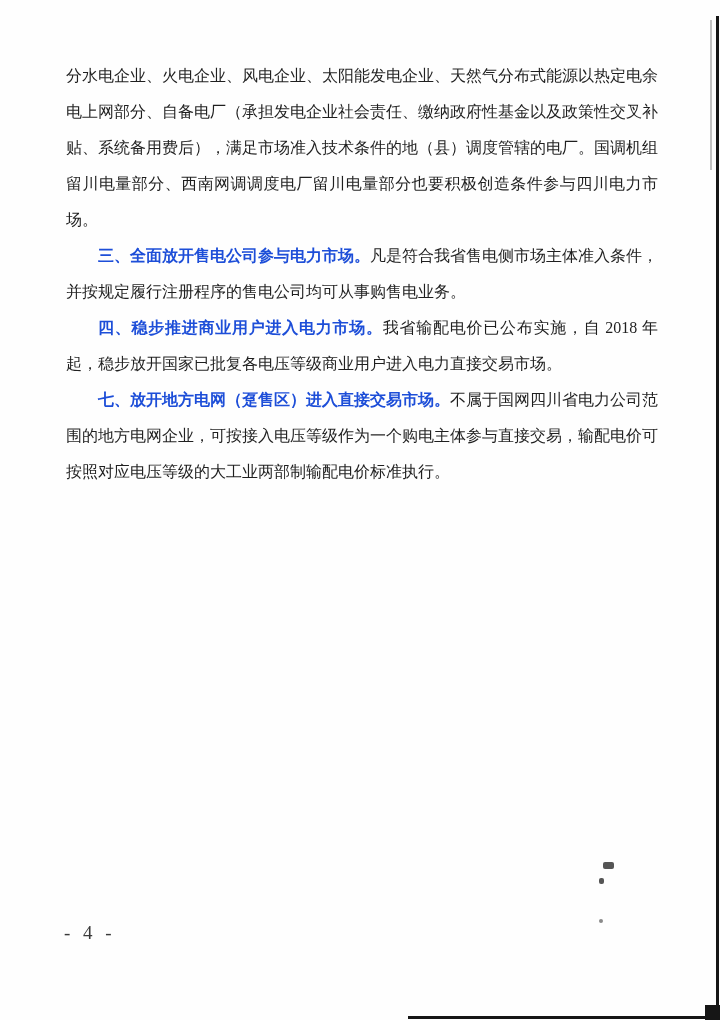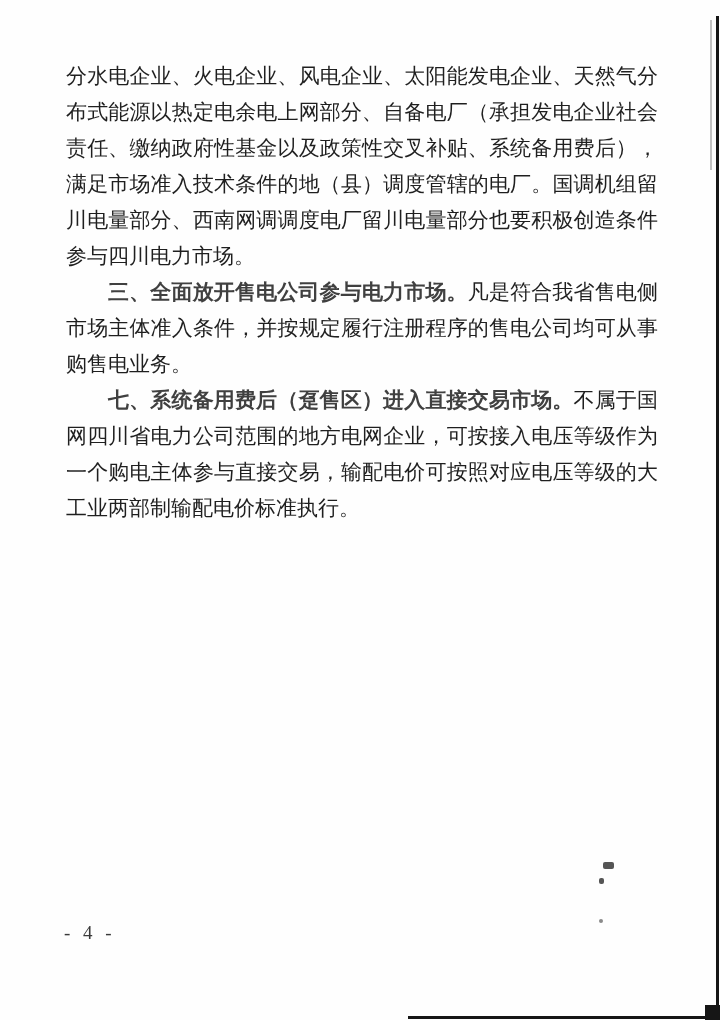--- a/index.html
+++ b/index.html
@@ -13,36 +13,36 @@
     height: 1020px;
     background: #fefefe;
     overflow: hidden;
     font-family: "Liberation Serif", "DejaVu Serif", serif;
   }
   .content {
     position: absolute;
     left: 66px;
     top: 58px;
     width: 592px;
-    font-size: 21px;
+    font-size: 16px;
     line-height: 36px;
     color: #1f1f1f;
     text-align: justify;
   }
   .para {
     margin: 0;
     text-indent: 2em;
   }
   .para.no-indent {
     text-indent: 0;
   }
   .heading {
     font-family: Liberation Sans, sans-serif;
     font-weight: 700;
-    color: #404040;
+    color: #1d4ed8;
   }
   .body-text {
     font-weight: 400;
   }
   .page-number {
     position: absolute;
     left: 64px;
     top: 922px;
     font-size: 19px;
     letter-spacing: 4px;
@@ -94,24 +94,25 @@
 <body>
 
 <div class="page">
 
   <div class="content">
 
     <p class="para no-indent"><span class="body-text">分水电企业、火电企业、风电企业、太阳能发电企业、天然气分布式能源以热定电余电上网部分、自备电厂（承担发电企业社会责任、缴纳政府性基金以及政策性交叉补贴、系统备用费后），满足市场准入技术条件的地（县）调度管辖的电厂。国调机组留川电量部分、西南网调调度电厂留川电量部分也要积极创造条件参与四川电力市场。</span></p>
 
     <p class="para"><strong class="heading">三、全面放开售电公司参与电力市场。</strong><span class="body-text">凡是符合我省售电侧市场主体准入条件，并按规定履行注册程序的售电公司均可从事购售电业务。</span></p>
 
+    <p class="para"><strong class="heading">四、稳步推进商业用户进入电力市场。</strong><span class="body-text">我省输配电价已公布实施，自 2018 年起，稳步放开国家已批复各电压等级商业用户进入电力直接交易市场。</span></p>
 
 
 
-    <p class="para"><strong class="heading">七、系统备用费后（趸售区）进入直接交易市场。</strong><span class="body-text">不属于国网四川省电力公司范围的地方电网企业，可按接入电压等级作为一个购电主体参与直接交易，输配电价可按照对应电压等级的大工业两部制输配电价标准执行。</span></p>
+    <p class="para"><strong class="heading">七、放开地方电网（趸售区）进入直接交易市场。</strong><span class="body-text">不属于国网四川省电力公司范围的地方电网企业，可按接入电压等级作为一个购电主体参与直接交易，输配电价可按照对应电压等级的大工业两部制输配电价标准执行。</span></p>
 
   </div>
 
   <div class="page-number">- 4 -</div>
 
   <div class="scan-edge-right-faint"></div>
   <div class="scan-edge-right"></div>
   <div class="scan-edge-bottom"></div>
   <div class="scan-corner-blob"></div>
   <div class="speck speck-1"></div>

